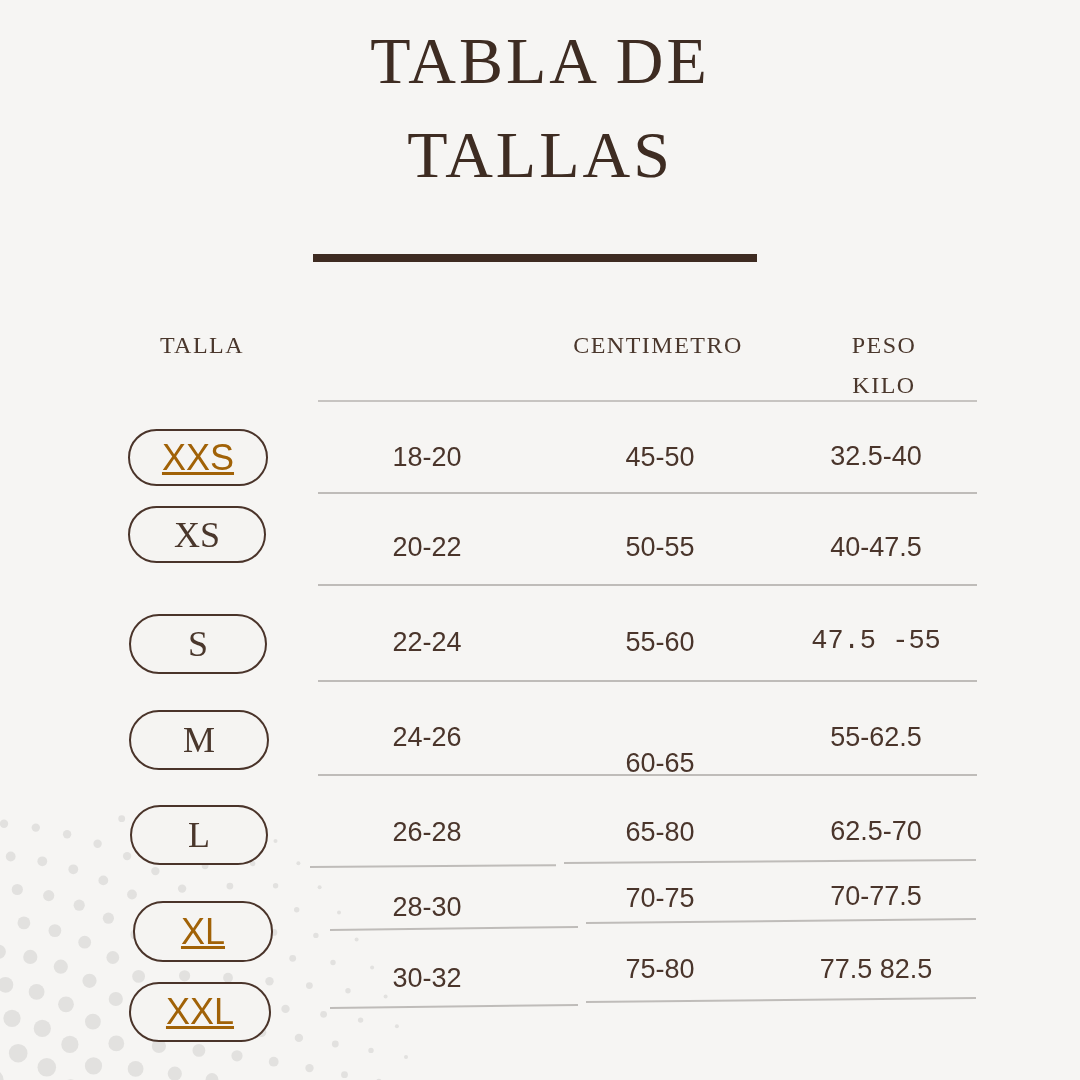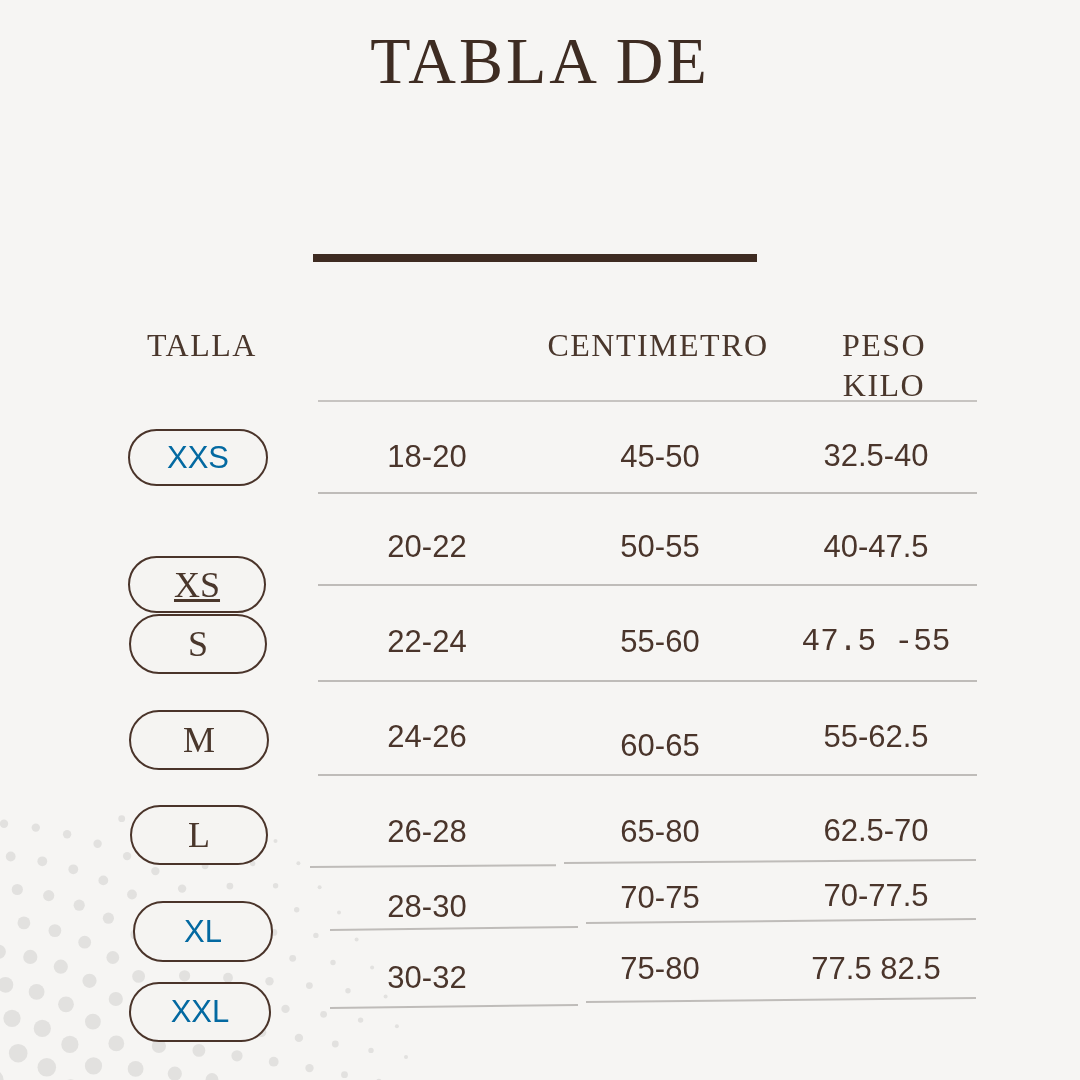--- a/index.html
+++ b/index.html
@@ -11,36 +11,36 @@
     margin-top:12px;
   }
   .title{
     position:absolute;top:2px;left:0;width:1080px;text-align:center;
     font-size:66px;line-height:94px;letter-spacing:3px;color:#3e2c22;
     font-weight:500;
   }
   .accent-bar{position:absolute;left:313px;top:242px;width:444px;height:8px;background:#3e2b21;}
   .hdr{
     position:absolute;top:313px;transform:translateX(-50%);
-    font-size:32px;line-height:40px;letter-spacing:1.5px;color:#4a372c;
+    font-size:24px;line-height:40px;letter-spacing:1.5px;color:#4a372c;
     text-align:center;white-space:nowrap;
   }
   .hdr-underline{position:absolute;left:318px;top:388px;width:659px;height:2px;background:#c7c4c1;}
   .divider{position:absolute;height:2px;background:#bfbcb9;transform-origin:left center;}
   .pill{
     position:absolute;display:flex;align-items:center;justify-content:center;
     border:2.5px solid #4a342a;border-radius:30px;background:#f5f4f2;
     box-sizing:border-box;
   }
   .pill.serif{font-family:"Liberation Serif","DejaVu Serif",serif;font-size:36px;color:#4a372c;}
-  .pill.sans{font-family:"Liberation Sans","DejaVu Sans",sans-serif;font-size:31px;color:#0369a1;}
+  .pill.sans{font-family:"Liberation Sans","DejaVu Sans",sans-serif;font-size:36px;color:#a16207;text-decoration:underline;}
   .val{
     position:absolute;transform:translate(-50%,-50%);
     font-family:"Liberation Sans","DejaVu Sans",sans-serif;
-    font-size:31px;color:#4a352b;white-space:nowrap;
+    font-size:27px;color:#4a352b;white-space:nowrap;
   }
   .halftone{position:absolute;left:0;top:0;pointer-events:none;}
 </style>
 </head>
 <body>
 
 <div class="stage">
 
   <svg class="halftone" width="1080" height="1080" viewBox="0 0 1080 1080">
       <circle cx="-6.5" cy="1068.0" r="10.1" fill="#e2e1df"></circle>
@@ -148,36 +148,37 @@
       <circle cx="356.6" cy="927.4" r="2.0" fill="#e2e1df"></circle>
       <circle cx="372.1" cy="955.4" r="2.0" fill="#e2e1df"></circle>
       <circle cx="385.6" cy="984.4" r="2.0" fill="#e2e1df"></circle>
       <circle cx="396.9" cy="1014.3" r="2.0" fill="#e2e1df"></circle>
       <circle cx="406.0" cy="1045.0" r="2.0" fill="#e2e1df"></circle>
       <circle cx="412.9" cy="1076.2" r="2.0" fill="#e2e1df"></circle>
     </svg>
 
   <div class="title">
     <div>TABLA DE</div>
+    <div>TALLAS</div>
   </div>
 
   <div class="accent-bar"></div>
 
   <div class="hdr" style="left:202px;">TALLA</div>
   <div class="hdr" style="left:884px;">
     <div>PESO</div>
     <div>KILO</div>
   </div>
   <div class="hdr" style="left:658px;">CENTIMETRO</div>
   <div class="hdr-underline"></div>
 
   <div class="pill sans" style="left:128px;top:417px;width:140px;height:57px;">
       <span>XXS</span>
     </div>
-  <div class="pill serif" style="left:128px;top:544px;width:138px;height:57px;text-decoration:underline;">
+  <div class="pill serif" style="left:128px;top:494px;width:138px;height:57px;">
       <span>XS</span>
     </div>
   <div class="pill serif" style="left:129px;top:602px;width:138px;height:60px;">
       <span>S</span>
     </div>
   <div class="pill serif" style="left:129px;top:698px;width:140px;height:60px;">
       <span>M</span>
     </div>
   <div class="pill serif" style="left:130px;top:793px;width:138px;height:60px;">
       <span>L</span>
@@ -195,21 +196,21 @@
 
   <div class="val" style="left:427px;top:535px;text-align:center;">20-22</div>
   <div class="val" style="left:660px;top:535px;">50-55</div>
   <div class="val" style="left:876px;top:535px;">40-47.5</div>
 
   <div class="val" style="left:427px;top:630px;">22-24</div>
   <div class="val" style="left:660px;top:630px;">55-60</div>
   <div class="val" style="left:876px;top:629px;font-family:Liberation Mono, monospace;">47.5 -55</div>
 
   <div class="val" style="left:427px;top:725px;">24-26</div>
-  <div class="val" style="left:660px;top:734px;">60-65</div>
+  <div class="val" style="left:660px;top:751px;">60-65</div>
   <div class="val" style="left:876px;top:725px;">55-62.5</div>
 
   <div class="val" style="left:427px;top:820px;">26-28</div>
   <div class="val" style="left:660px;top:820px;">65-80</div>
   <div class="val" style="left:876px;top:819px;">62.5-70</div>
 
   <div class="val" style="left:427px;top:895px;">28-30</div>
   <div class="val" style="left:660px;top:886px;">70-75</div>
   <div class="val" style="left:876px;top:884px;">70-77.5</div>
 

